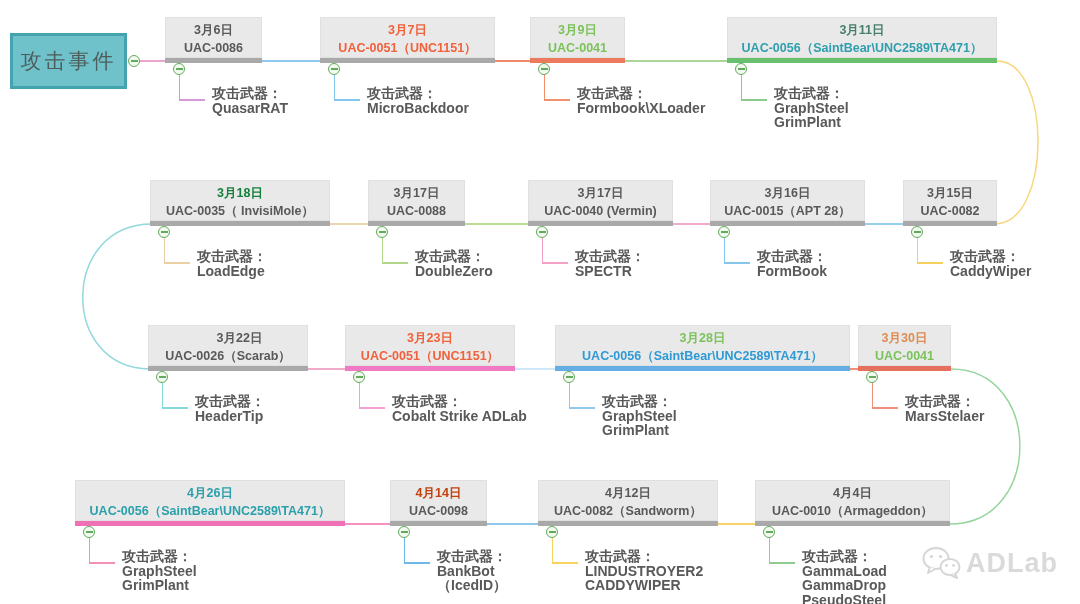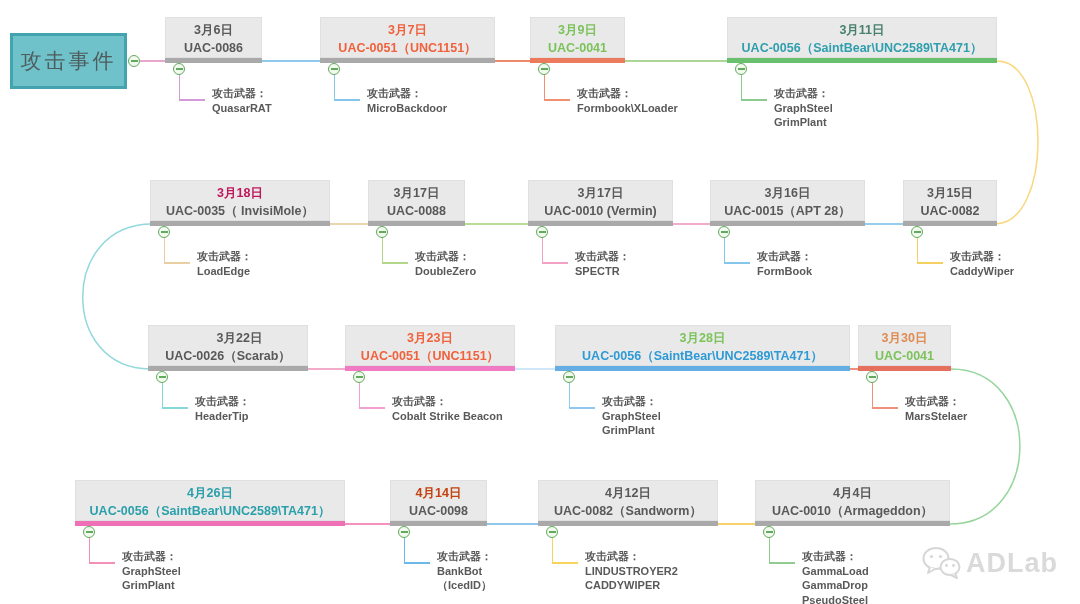--- a/index.html
+++ b/index.html
@@ -14,21 +14,21 @@
   .node-box{position:absolute;left:0;top:0;right:0;height:41px;background:#e9e9e9;border:1px solid #e0e0e0;
             box-sizing:border-box;text-align:center;font-weight:bold;font-size:12.5px;line-height:18px;
             padding-top:3px;white-space:nowrap;}
   .node-bar{position:absolute;left:0;right:0;top:41px;height:5px;}
   .minus{position:absolute;width:12px;height:12px;border:1.5px solid #62aa5d;border-radius:50%;
          background:#f2f9ee;box-sizing:border-box;z-index:4;}
   .minus::after{content:"";position:absolute;left:1.5px;right:1.5px;top:50%;margin-top:-0.75px;height:1.5px;background:#62aa5d;}
   .seg{position:absolute;height:2px;z-index:1;}
   .vline{position:absolute;width:1.5px;z-index:1;}
   .hline{position:absolute;height:1.5px;z-index:1;}
-  .weapon{position:absolute;font-size:11px;font-weight:bold;color:#595959;line-height:14.5px;white-space:nowrap;z-index:2;}
+  .weapon{position:absolute;font-size:14px;font-weight:bold;color:#595959;line-height:14.5px;white-space:nowrap;z-index:2;}
   .wm{position:absolute;left:920px;top:544px;display:flex;align-items:center;z-index:5;}
   .wm-text{font-size:27px;font-weight:bold;color:#dadada;text-shadow:0 1px 0 #ffffff;letter-spacing:1px;
            font-family:"Liberation Sans",sans-serif;margin-left:4px;}
 </style>
 </head>
 <body>
 
 <div class="canvas">
 
   <svg class="curves" width="1080" height="604">
@@ -107,21 +107,21 @@
       <div class="minus" style="left: 735px; top: 63px;"></div>
       <div class="vline" style="left: 740.5px; top: 75px; height: 24px; background: rgb(140, 201, 140);"></div>
       <div class="hline" style="left: 741px; top: 99px; width: 26px; background: rgb(140, 201, 140);"></div>
       <div class="weapon" style="left: 774px; top: 86px;">
         <div class="">攻击武器：</div>
         <div class="">GraphSteel</div>
         <div class="">GrimPlant</div>
       </div>
       <div class="node" style="left: 150px; top: 180px; width: 180px; height: 46px;">
         <div class="node-box">
-          <div class="" style="color: #be185d;">3月18日</div>
+          <div class="" style="color: #15803d;">3月18日</div>
           <div class="" style="color: rgb(89, 89, 89);">UAC-0035（ InvisiMole）</div>
         </div>
         <div class="node-bar" style="background: rgb(169, 169, 169);"></div>
       </div>
       <div class="minus" style="left: 158px; top: 226px;"></div>
       <div class="vline" style="left: 163.5px; top: 238px; height: 24px; background: rgb(232, 208, 164);"></div>
       <div class="hline" style="left: 164px; top: 262px; width: 26px; background: rgb(232, 208, 164);"></div>
       <div class="weapon" style="left: 197px; top: 249px;">
         <div class="">攻击武器：</div>
         <div class="">LoadEdge</div>
@@ -136,21 +136,21 @@
       <div class="minus" style="left: 376px; top: 226px;"></div>
       <div class="vline" style="left: 381.5px; top: 238px; height: 24px; background: rgb(178, 215, 138);"></div>
       <div class="hline" style="left: 382px; top: 262px; width: 26px; background: rgb(178, 215, 138);"></div>
       <div class="weapon" style="left: 415px; top: 249px;">
         <div class="">攻击武器：</div>
         <div class="">DoubleZero</div>
       </div>
       <div class="node" style="left: 528px; top: 180px; width: 145px; height: 46px;">
         <div class="node-box">
           <div class="" style="color: rgb(89, 89, 89);">3月17日</div>
-          <div class="" style="color: rgb(89, 89, 89);">UAC-0010 (Vermin)</div>
+          <div class="" style="color: rgb(89, 89, 89);">UAC-0040 (Vermin)</div>
         </div>
         <div class="node-bar" style="background: rgb(169, 169, 169);"></div>
       </div>
       <div class="minus" style="left: 536px; top: 226px;"></div>
       <div class="vline" style="left: 541.5px; top: 238px; height: 24px; background: rgb(242, 160, 196);"></div>
       <div class="hline" style="left: 542px; top: 262px; width: 26px; background: rgb(242, 160, 196);"></div>
       <div class="weapon" style="left: 575px; top: 249px;">
         <div class="">攻击武器：</div>
         <div class="">SPECTR</div>
       </div>
@@ -201,21 +201,21 @@
           <div class="" style="color: rgb(240, 97, 60);">3月23日</div>
           <div class="" style="color: rgb(240, 97, 60);">UAC-0051（UNC1151）</div>
         </div>
         <div class="node-bar" style="background: rgb(240, 122, 196);"></div>
       </div>
       <div class="minus" style="left: 353px; top: 371px;"></div>
       <div class="vline" style="left: 358.5px; top: 383px; height: 24px; background: rgb(242, 160, 208);"></div>
       <div class="hline" style="left: 359px; top: 407px; width: 26px; background: rgb(242, 160, 208);"></div>
       <div class="weapon" style="left: 392px; top: 394px;">
         <div class="">攻击武器：</div>
-        <div class="">Cobalt Strike Beacon</div>
+        <div class="">Cobalt Strike ADLab</div>
       </div>
       <div class="node" style="left: 555px; top: 325px; width: 295px; height: 46px;">
         <div class="node-box">
           <div class="" style="color: rgb(124, 194, 91);">3月28日</div>
           <div class="" style="color: rgb(46, 154, 214);">UAC-0056（SaintBear\UNC2589\TA471）</div>
         </div>
         <div class="node-bar" style="background: rgb(100, 174, 228);"></div>
       </div>
       <div class="minus" style="left: 563px; top: 371px;"></div>
       <div class="vline" style="left: 568.5px; top: 383px; height: 24px; background: rgb(144, 200, 240);"></div>

